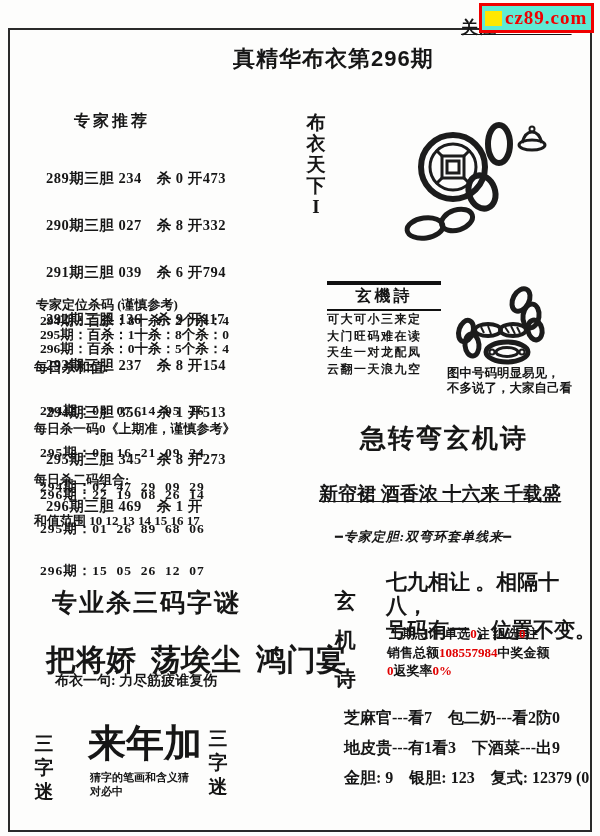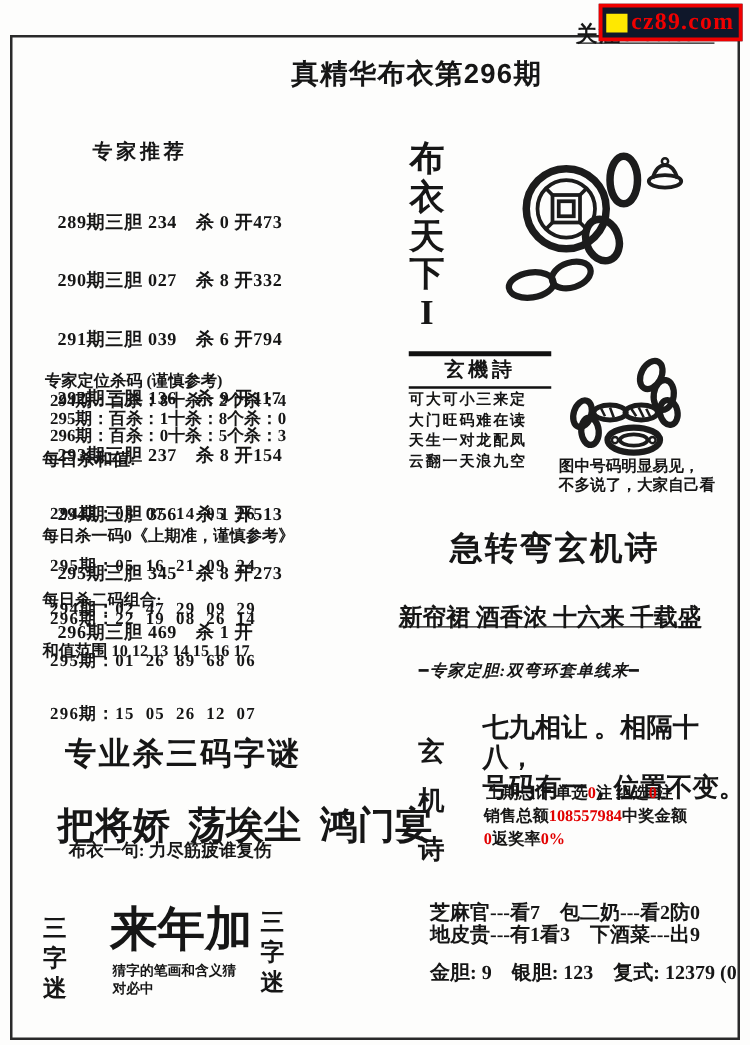--- a/index.html
+++ b/index.html
@@ -9,21 +9,21 @@
   .abs{position:absolute;}
   .b{font-weight:bold;}
   .pre{white-space:pre-wrap;}
   .sans{font-family:"Liberation Sans","DejaVu Sans",sans-serif;text-align:center;}
   .vert{width:1.25em;word-break:break-all;line-height:1.25;text-align:center;}
   .red{color:#e10000;}
   .u{text-decoration:underline;}
   .page-title{font-size:22px;font-weight:bold;letter-spacing:1px;}
   .hist{font-size:14.5px;line-height:15.6px;font-weight:bold;letter-spacing:0.5px;}
   .midline{font-size:13.5px;line-height:14px;font-weight:bold;}
-  .badge{border:3px solid #f00000;background:#0f172a;display:flex;align-items:center;gap:3px;
+  .badge{border:3px solid #f00000;background:#5eead4;display:flex;align-items:center;gap:3px;
          padding:1px 4px 1px 3px;}
   .badge-sq{width:17px;height:15px;background:#ffe800;}
   .badge-txt{color:#f00000;font-weight:bold;font-size:19px;letter-spacing:1px;}
   .poembox{border-top:4px solid #111;}
   .poembox .ptitle{font-size:16px;font-weight:bold;text-align:center;letter-spacing:3px;
                    border-bottom:2px solid #111;padding:1px 0 2px 0;}
   .poembox .pline{font-size:12px;font-weight:bold;line-height:15.5px;letter-spacing:1.5px;padding-top:1px;}
   svg .ink{fill:none;stroke:#1c1c1c;}
 </style>
 </head>
@@ -51,21 +51,21 @@
     <div>293期三胆 237　杀 8 开154</div>
     <div>294期三胆 356　杀 1 开513</div>
     <div>295期三胆 345　杀 8 开273</div>
     <div>296期三胆 469　杀 1 开</div>
   </div>
 
   <div class="abs b" style="left:36px;top:296px;font-size:13px;">专家定位杀码 (谨慎参考)</div>
   <div class="abs midline" style="left:40px;top:314px;line-height:14px;">
     <div>294期：百杀：8十杀：2个杀：4</div>
     <div>295期：百杀：1十杀：8个杀：0</div>
-    <div>296期：百杀：0十杀：5个杀：3</div>
+    <div>296期：百杀：0十杀：5个杀：4</div>
   </div>
 
   <div class="abs b" style="left:34px;top:359px;font-size:14px;font-family:Liberation Serif, serif;">每日杀和值:</div>
   <div class="abs midline pre" style="left:40px;top:376px;letter-spacing:1px;">
     <div>294期：08  07  14  05  26</div>
     <div>295期：05  16  21  09  24</div>
     <div>296期：22  19  08  26  14</div>
   </div>
 
   <div class="abs b" style="left:34px;top:420px;font-size:13px;">每日杀一码0《上期准，谨慎参考》</div>
@@ -83,21 +83,21 @@
   <div class="abs b" style="left:55px;top:672px;font-size:14px;">布衣一句: 力尽筋疲谁复伤</div>
 
   <div class="abs b vert" style="left:32px;top:732px;font-size:19px;">三字迷</div>
   <div class="abs b" style="left:90px;top:770px;font-size:11px;line-height:14px;">
     <div>猜字的笔画和含义猜</div>
     <div>对必中</div>
   </div>
   <div class="abs b" style="left:88px;top:718px;font-size:38px;">来年加</div>
   <div class="abs b vert" style="left:206px;top:727px;font-size:19px;">三字迷</div>
 
-  <div class="abs b vert" style="left:324px;top:113px;font-size:28px;line-height:1.1;">布衣天下I</div>
+  <div class="abs b vert" style="left:304px;top:113px;font-size:19px;line-height:1.1;">布衣天下I</div>
 
   <svg class="abs" style="left:395px;top:112px;" width="175" height="135" viewBox="0 0 175 135">
     <circle class="ink" cx="58" cy="55" r="32" stroke-width="6"></circle>
     <circle class="ink" cx="58" cy="55" r="23" stroke-width="3"></circle>
     <rect class="ink" x="47" y="44" width="22" height="22" stroke-width="3"></rect>
     <rect class="ink" x="52" y="49" width="12" height="12" stroke-width="3"></rect>
     <line class="ink" x1="47" y1="44" x2="41" y2="38" stroke-width="3"></line>
     <line class="ink" x1="69" y1="44" x2="75" y2="38" stroke-width="3"></line>
     <line class="ink" x1="47" y1="66" x2="41" y2="72" stroke-width="3"></line>
     <line class="ink" x1="69" y1="66" x2="75" y2="72" stroke-width="3"></line>
@@ -150,17 +150,17 @@
     <div>七九相让 。相隔十八，</div>
     <div>号码有一，位置不变。</div>
   </div>
 
   <div class="abs b vert" style="left:332px;top:582px;font-size:21px;line-height:1.85;">玄机诗</div>
 
   <div class="abs b" style="left:389px;top:625px;font-size:13px;"><span>上期总计 单选</span><span class="red">0</span><span>注 组选</span><span class="red">0</span><span>注</span></div>
   <div class="abs b" style="left:387px;top:644px;font-size:13px;"><span>销售总额</span><span class="red">108557984</span><span>中奖金额</span></div>
   <div class="abs b" style="left:387px;top:662px;font-size:13px;"><span class="red">0</span><span>返奖率</span><span class="red">0%</span></div>
 
-  <div class="abs b pre" style="left:344px;top:708px;font-size:16px;margin-top:12px;">芝麻官---看7　包二奶---看2防0</div>
+  <div class="abs b pre" style="left:344px;top:708px;font-size:16px;">芝麻官---看7　包二奶---看2防0</div>
   <div class="abs b pre" style="left:344px;top:738px;font-size:16px;">地皮贵---有1看3　下酒菜---出9</div>
   <div class="abs b pre" style="left:344px;top:768px;font-size:16px;">金胆: 9　银胆: 123　复式: 12379 (0</div>
 
 </div>
 
 </body></html>

